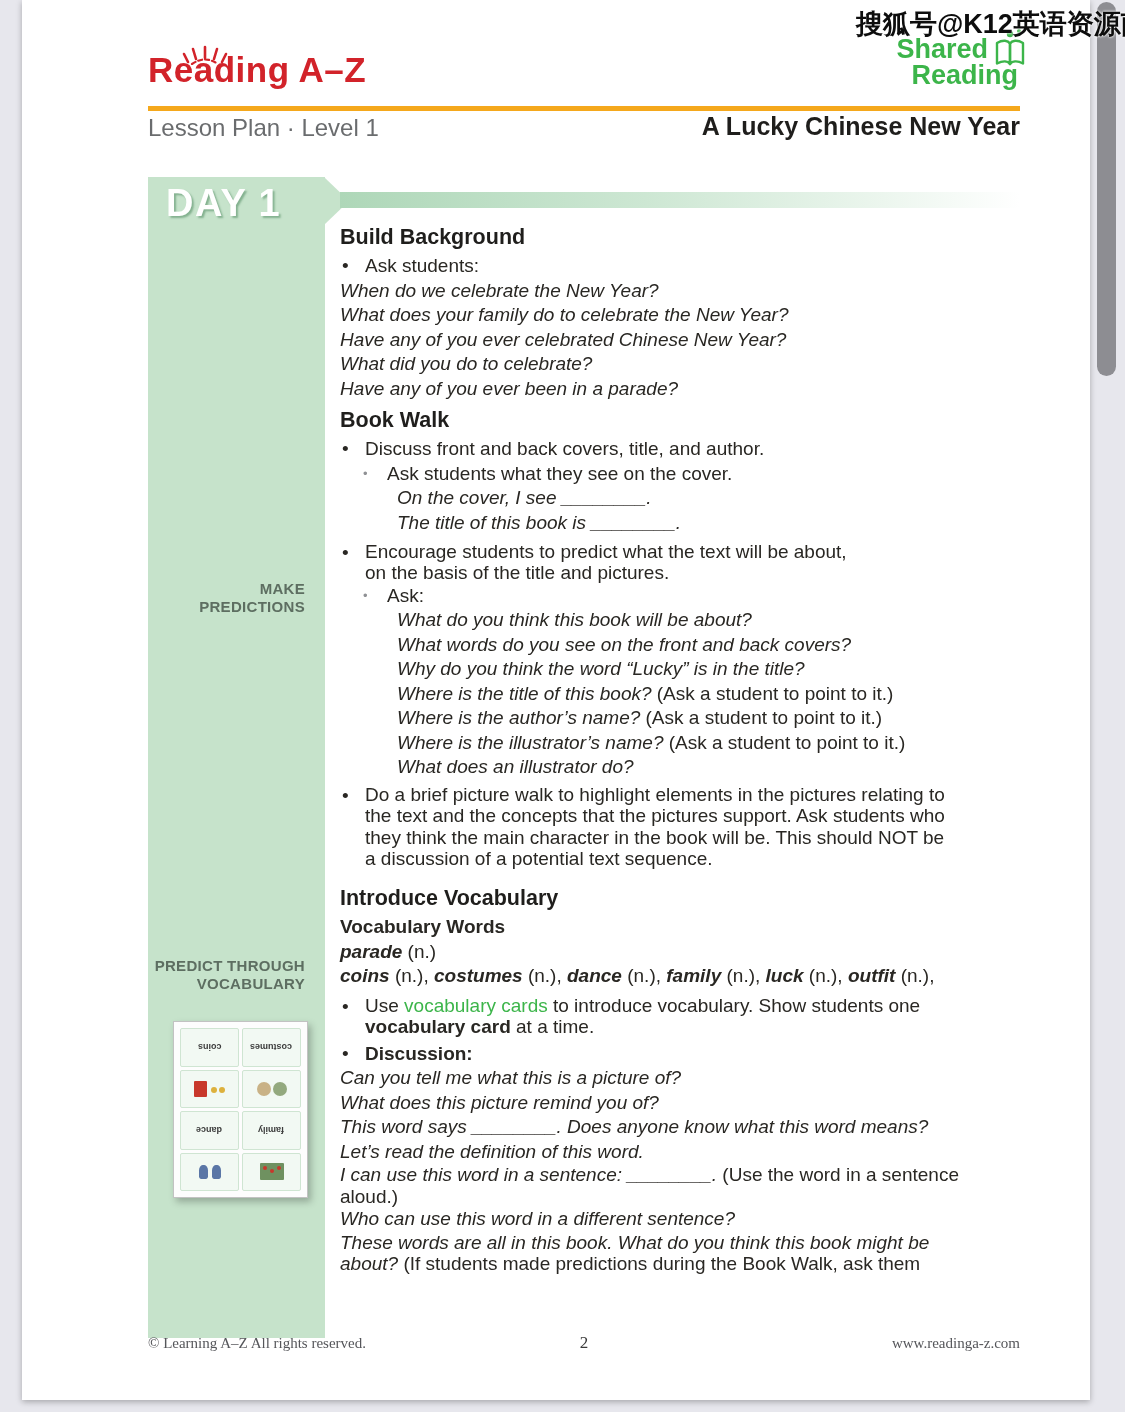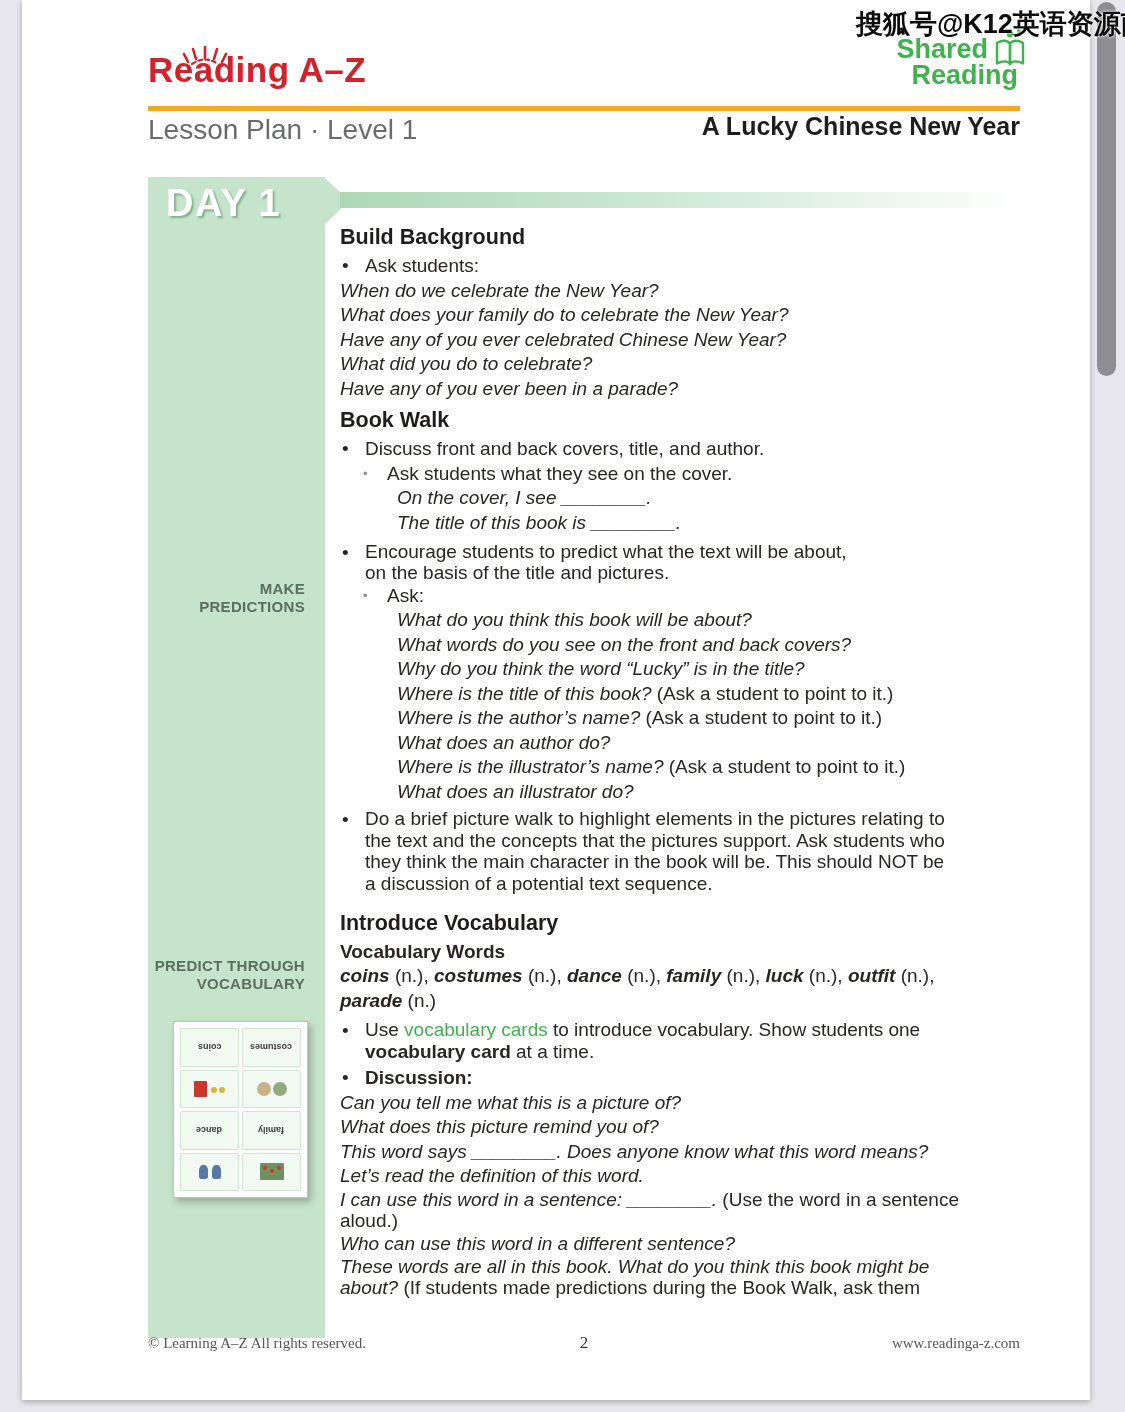--- a/index.html
+++ b/index.html
@@ -10,21 +10,21 @@
   
   .logo-red{position:absolute;left:126px;top:50px;font-size:35px;font-weight:bold;
             color:#d2232a;letter-spacing:.5px;}
   .sun{position:absolute;left:34px;top:-17px;}
   .shared-logo{position:absolute;right:64px;top:36px;text-align:right;color:#3cb54a;
                font-weight:bold;font-size:27px;line-height:26px;}
   .shared-logo .l1{padding-right:38px;}
   .shared-logo .l2{padding-right:8px;}
   .book-icon{position:absolute;right:-2px;top:-8px;}
   .rule{position:absolute;left:126px;top:106px;width:872px;height:5px;background:#f5a81c;}
-  .lesson-plan{position:absolute;left:126px;top:114px;font-size:28px;color:#6a6c6e;}
+  .lesson-plan{position:absolute;left:126px;top:114px;font-size:24px;color:#6a6c6e;}
   .book-title{position:absolute;right:70px;top:112px;font-size:25px;font-weight:bold;color:#1f1e1c;}
   .watermark{position:absolute;left:856px;top:6px;font-size:27px;font-weight:bold;color:#0d0d0d;
              text-shadow:0 0 2px #fff,0 0 3px #fff;z-index:30;white-space:nowrap;}
   
   .side-col{position:absolute;left:126px;top:177px;width:177px;height:1161px;background:#c6e3cb;}
   .day-label{position:absolute;left:18px;top:5px;font-size:38px;font-weight:bold;color:#ffffff;
              letter-spacing:1.5px;text-shadow:2px 2px 2px rgba(120,168,133,.85);}
   .arrow{position:absolute;left:303px;top:178px;width:0;height:0;
          border-top:23px solid transparent;border-bottom:23px solid transparent;
          border-left:24px solid #c6e3cb;}
@@ -200,40 +200,39 @@
       </div>
       <div class="row sub">
         <span class="dot2"></span>
         <div class="txt">Ask:</div>
       </div>
       <div class="line ind2"><span class="it">What do you think this book will be about?</span><span></span></div>
       <div class="line ind2"><span class="it">What words do you see on the front and back covers?</span><span></span></div>
       <div class="line ind2"><span class="it">Why do you think the word “Lucky” is in the title?</span><span></span></div>
       <div class="line ind2"><span class="it">Where is the title of this book?</span><span> (Ask a student to point to it.)</span></div>
       <div class="line ind2"><span class="it">Where is the author’s name?</span><span> (Ask a student to point to it.)</span></div>
-      <div class="line ind2"><span class="it">What does an author do?</span><span></span></div>
       <div class="line ind2"><span class="it">Where is the illustrator’s name?</span><span> (Ask a student to point to it.)</span></div>
       <div class="line ind2"><span class="it">What does an illustrator do?</span><span></span></div>
       <div class="row mt4">
         <span class="dot1"></span>
         <div class="txt tight">
           <div>Do a brief picture walk to highlight elements in the pictures relating to</div>
           <div>the text and the concepts that the pictures support. Ask students who</div>
           <div>they think the main character in the book will be. This should NOT be</div>
           <div>a discussion of a potential text sequence.</div>
         </div>
       </div>
 
       <div class="h2 mt16">Introduce Vocabulary</div>
       <div class="line bold">Vocabulary Words</div>
       <div class="line">
+        <span class="bi">parade</span><span> (n.)</span>
+      </div>
+      <div class="line">
         <span class="bi">coins</span><span> (n.), </span><span class="bi">costumes</span><span> (n.), </span><span class="bi">dance</span><span> (n.), </span><span class="bi">family</span><span> (n.), </span><span class="bi">luck</span><span> (n.), </span><span class="bi">outfit</span><span> (n.),</span>
-      </div>
-      <div class="line">
-        <span class="bi">parade</span><span> (n.)</span>
       </div>
       <div class="row mt6">
         <span class="dot1"></span>
         <div class="txt tight">
           <div><span>Use </span><span class="link">vocabulary cards</span><span> to introduce vocabulary. Show students one</span></div>
           <div><span class="bold">vocabulary card</span><span> at a time.</span></div>
         </div>
       </div>
       <div class="row mt4">
         <span class="dot1"></span>

